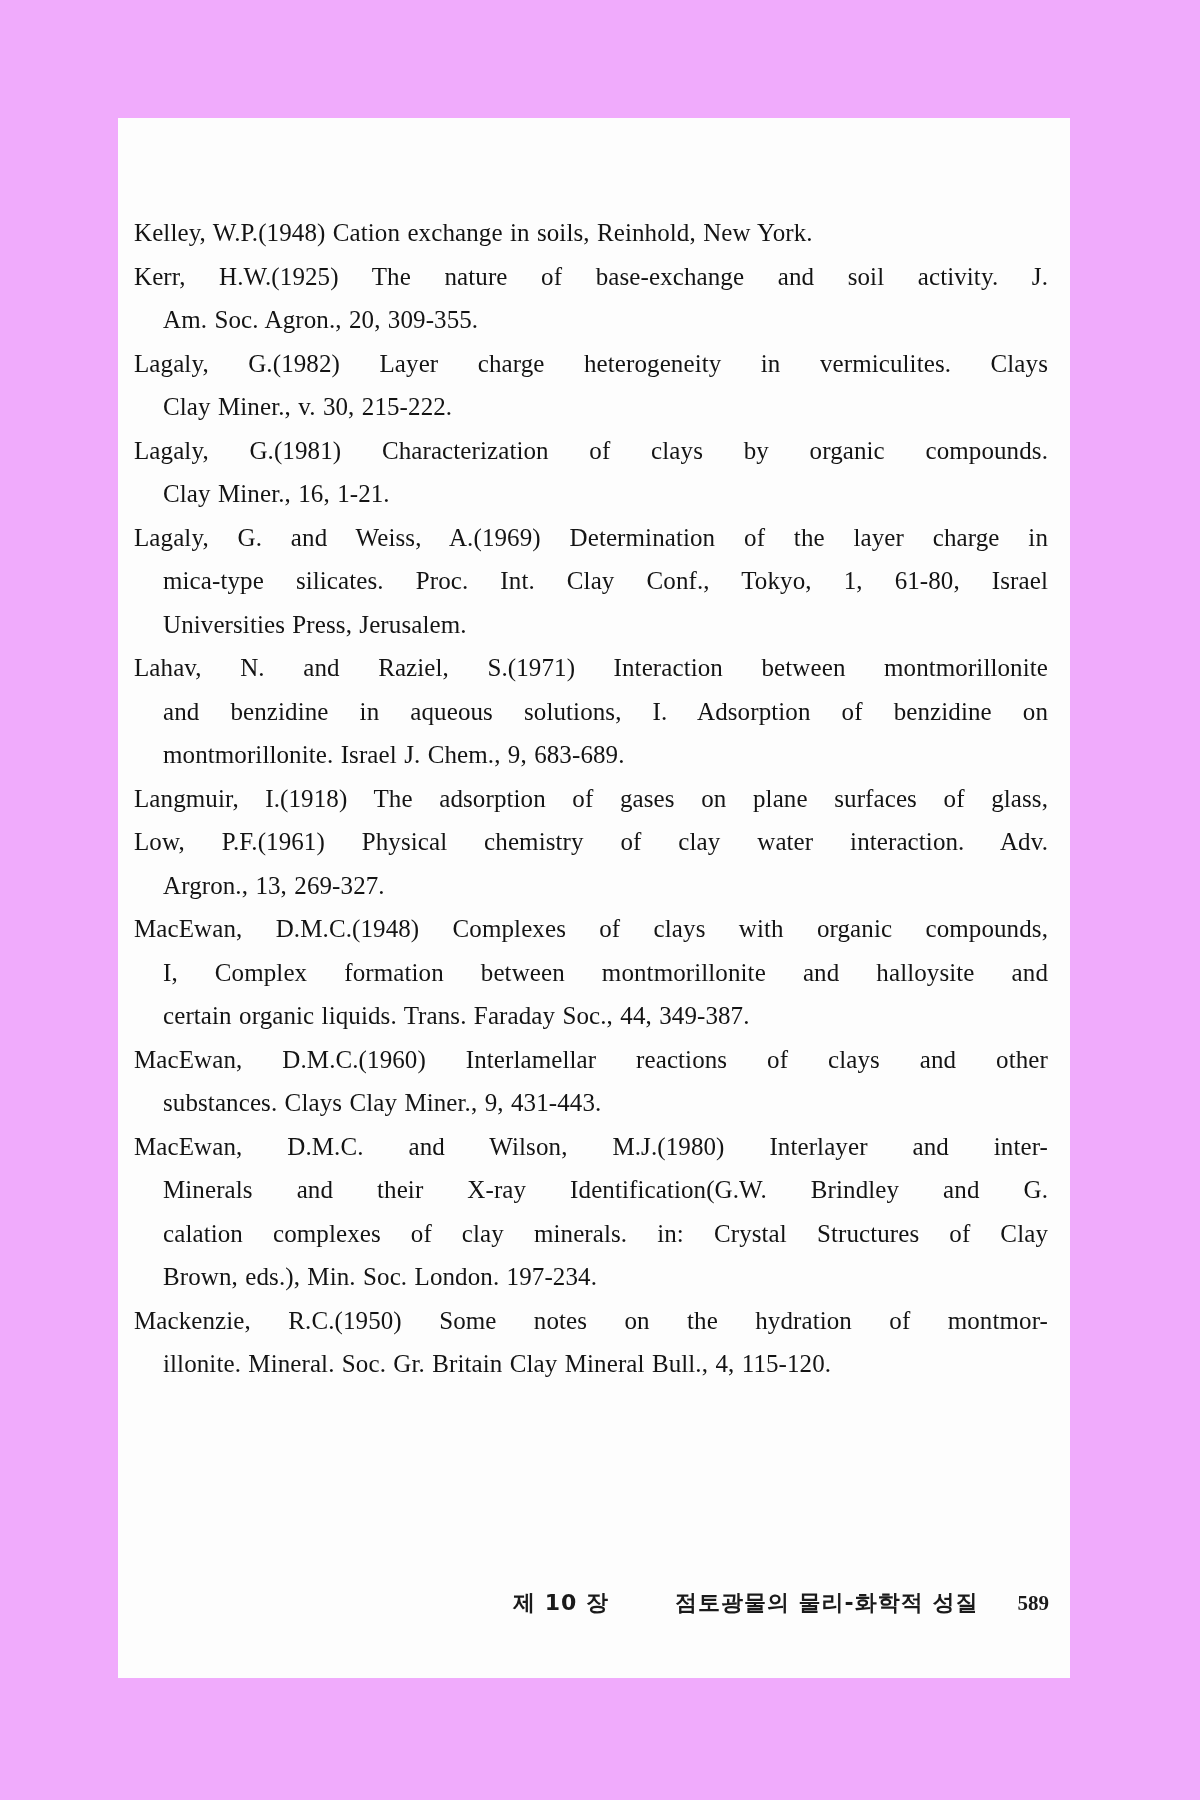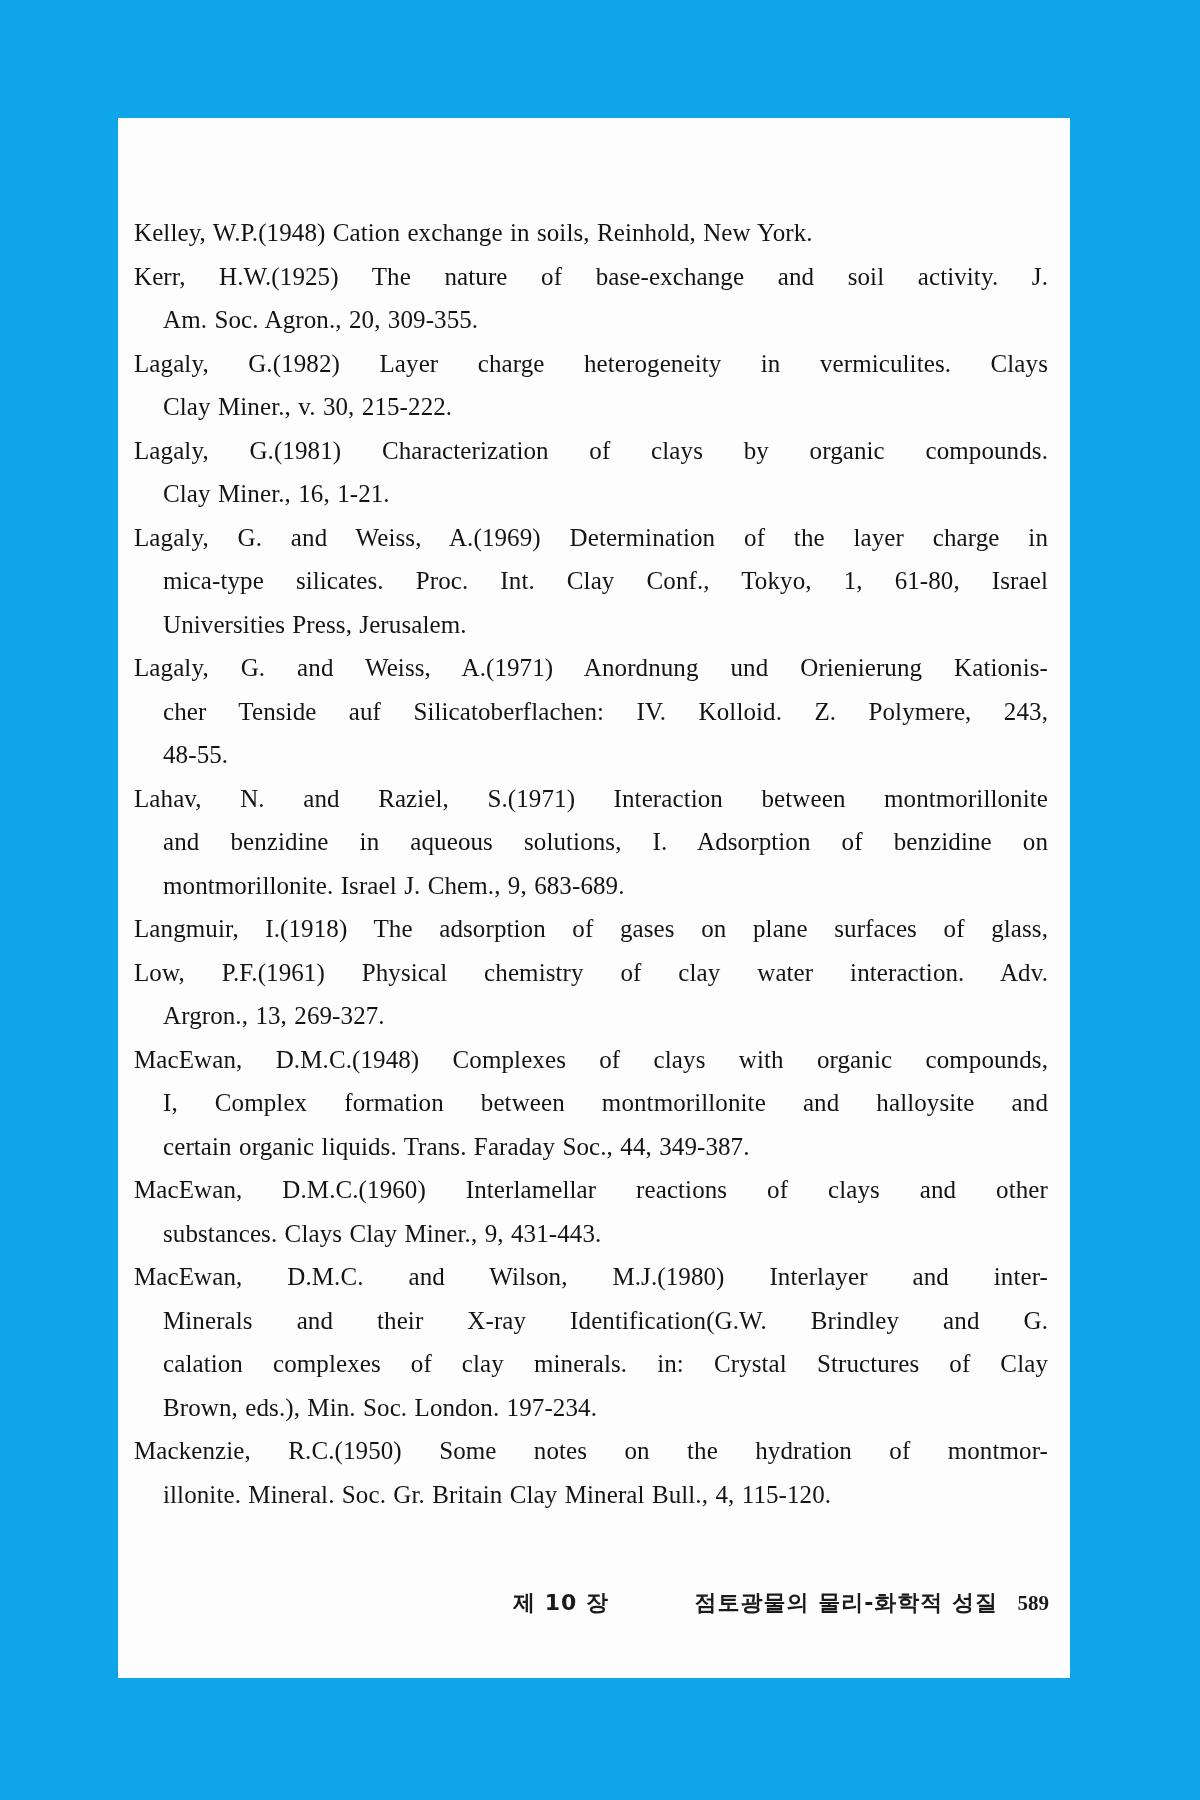--- a/index.html
+++ b/index.html
@@ -12,21 +12,21 @@
       height: 1800px;
       position: relative;
       overflow: hidden;
       font-family: "Liberation Serif", "DejaVu Serif", serif;
       color: #141414;
     }
     .page {
       position: absolute;
       left: 0; top: 0;
       width: 1200px; height: 1800px;
-      background: #0ea5e9;
+      background: #f0abfc;
     }
     .scan-shade {
       position: absolute;
       left: 118px; top: 118px;
       width: 952px; height: 1560px;
       background: #fdfdfd;
     }
     .references {
       position: absolute;
       left: 134px;
@@ -58,21 +58,20 @@
       position: absolute;
       top: 1588px;
       left: 513px;
       width: 536px;
       display: flex;
       align-items: baseline;
       font-family: "DejaVu Sans", sans-serif;
       font-weight: bold;
       font-size: 22px;
       color: #1a1a1a;
-      text-align: center;
     }
     .footer .chapter { margin-right: 30px; letter-spacing: 1px; }
     .footer .title { flex: 1; letter-spacing: 1px; margin-left: 36px; }
     .footer .pageno { font-family: Liberation Serif, serif; font-size: 21px; font-weight: bold; }
   </style>
 </head>
 <body>
 
 <div class="page">
   <div class="scan-shade"></div>
@@ -97,25 +96,20 @@
       <span class="line">Lagaly, G.(1981) Characterization of clays by organic compounds.</span>
       <span class="line cont last">Clay Miner., 16, 1-21.</span>
     </div>
 
     <div class="ref">
       <span class="line">Lagaly, G. and Weiss, A.(1969) Determination of the layer charge in</span>
       <span class="line cont">mica-type silicates. Proc. Int. Clay Conf., Tokyo, 1, 61-80, Israel</span>
       <span class="line cont last">Universities Press, Jerusalem.</span>
     </div>
 
-    <div class="ref">
-      <span class="line">Lagaly, G. and Weiss, A.(1971) Anordnung und Orienierung Kationis-</span>
-      <span class="line cont">cher Tenside auf Silicatoberflachen: IV. Kolloid. Z. Polymere, 243,</span>
-      <span class="line cont last">48-55.</span>
-    </div>
 
     <div class="ref">
       <span class="line">Lahav, N. and Raziel, S.(1971) Interaction between montmorillonite</span>
       <span class="line cont">and benzidine in aqueous solutions, I. Adsorption of benzidine on</span>
       <span class="line cont last">montmorillonite. Israel J. Chem., 9, 683-689.</span>
     </div>
 
     <div class="ref">
       <span class="line">Langmuir, I.(1918) The adsorption of gases on plane surfaces of glass,</span>
     </div>

